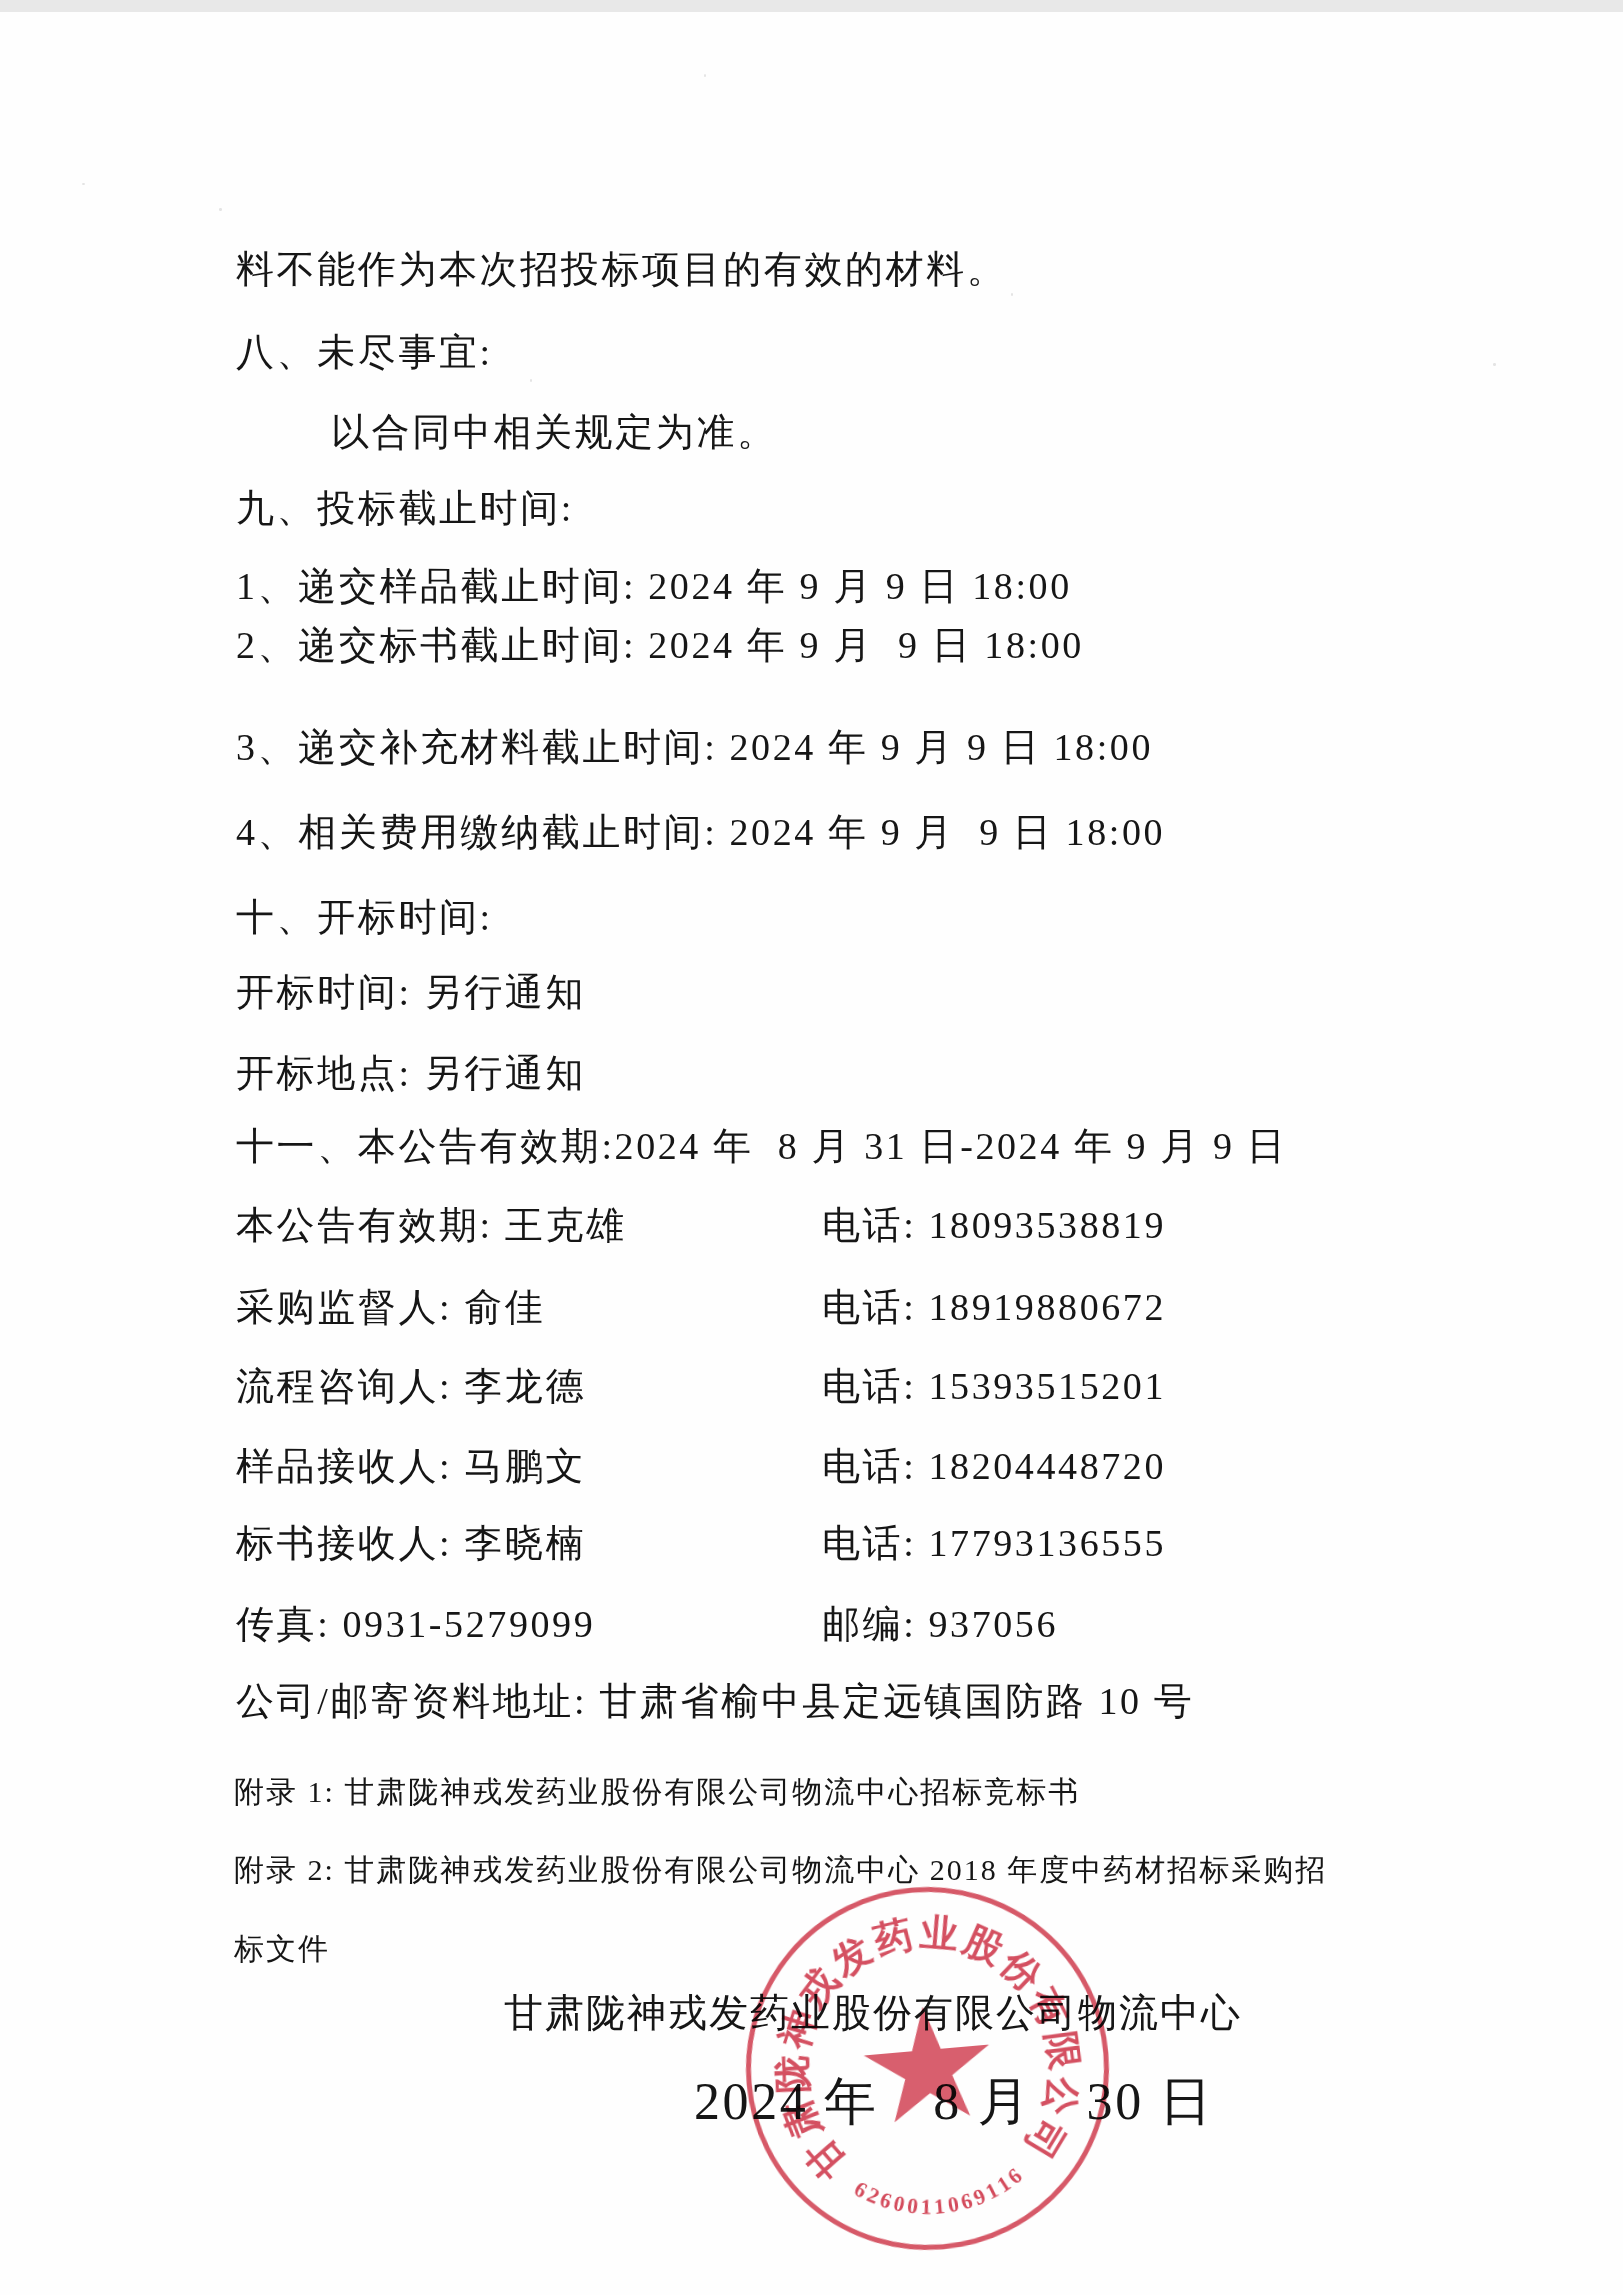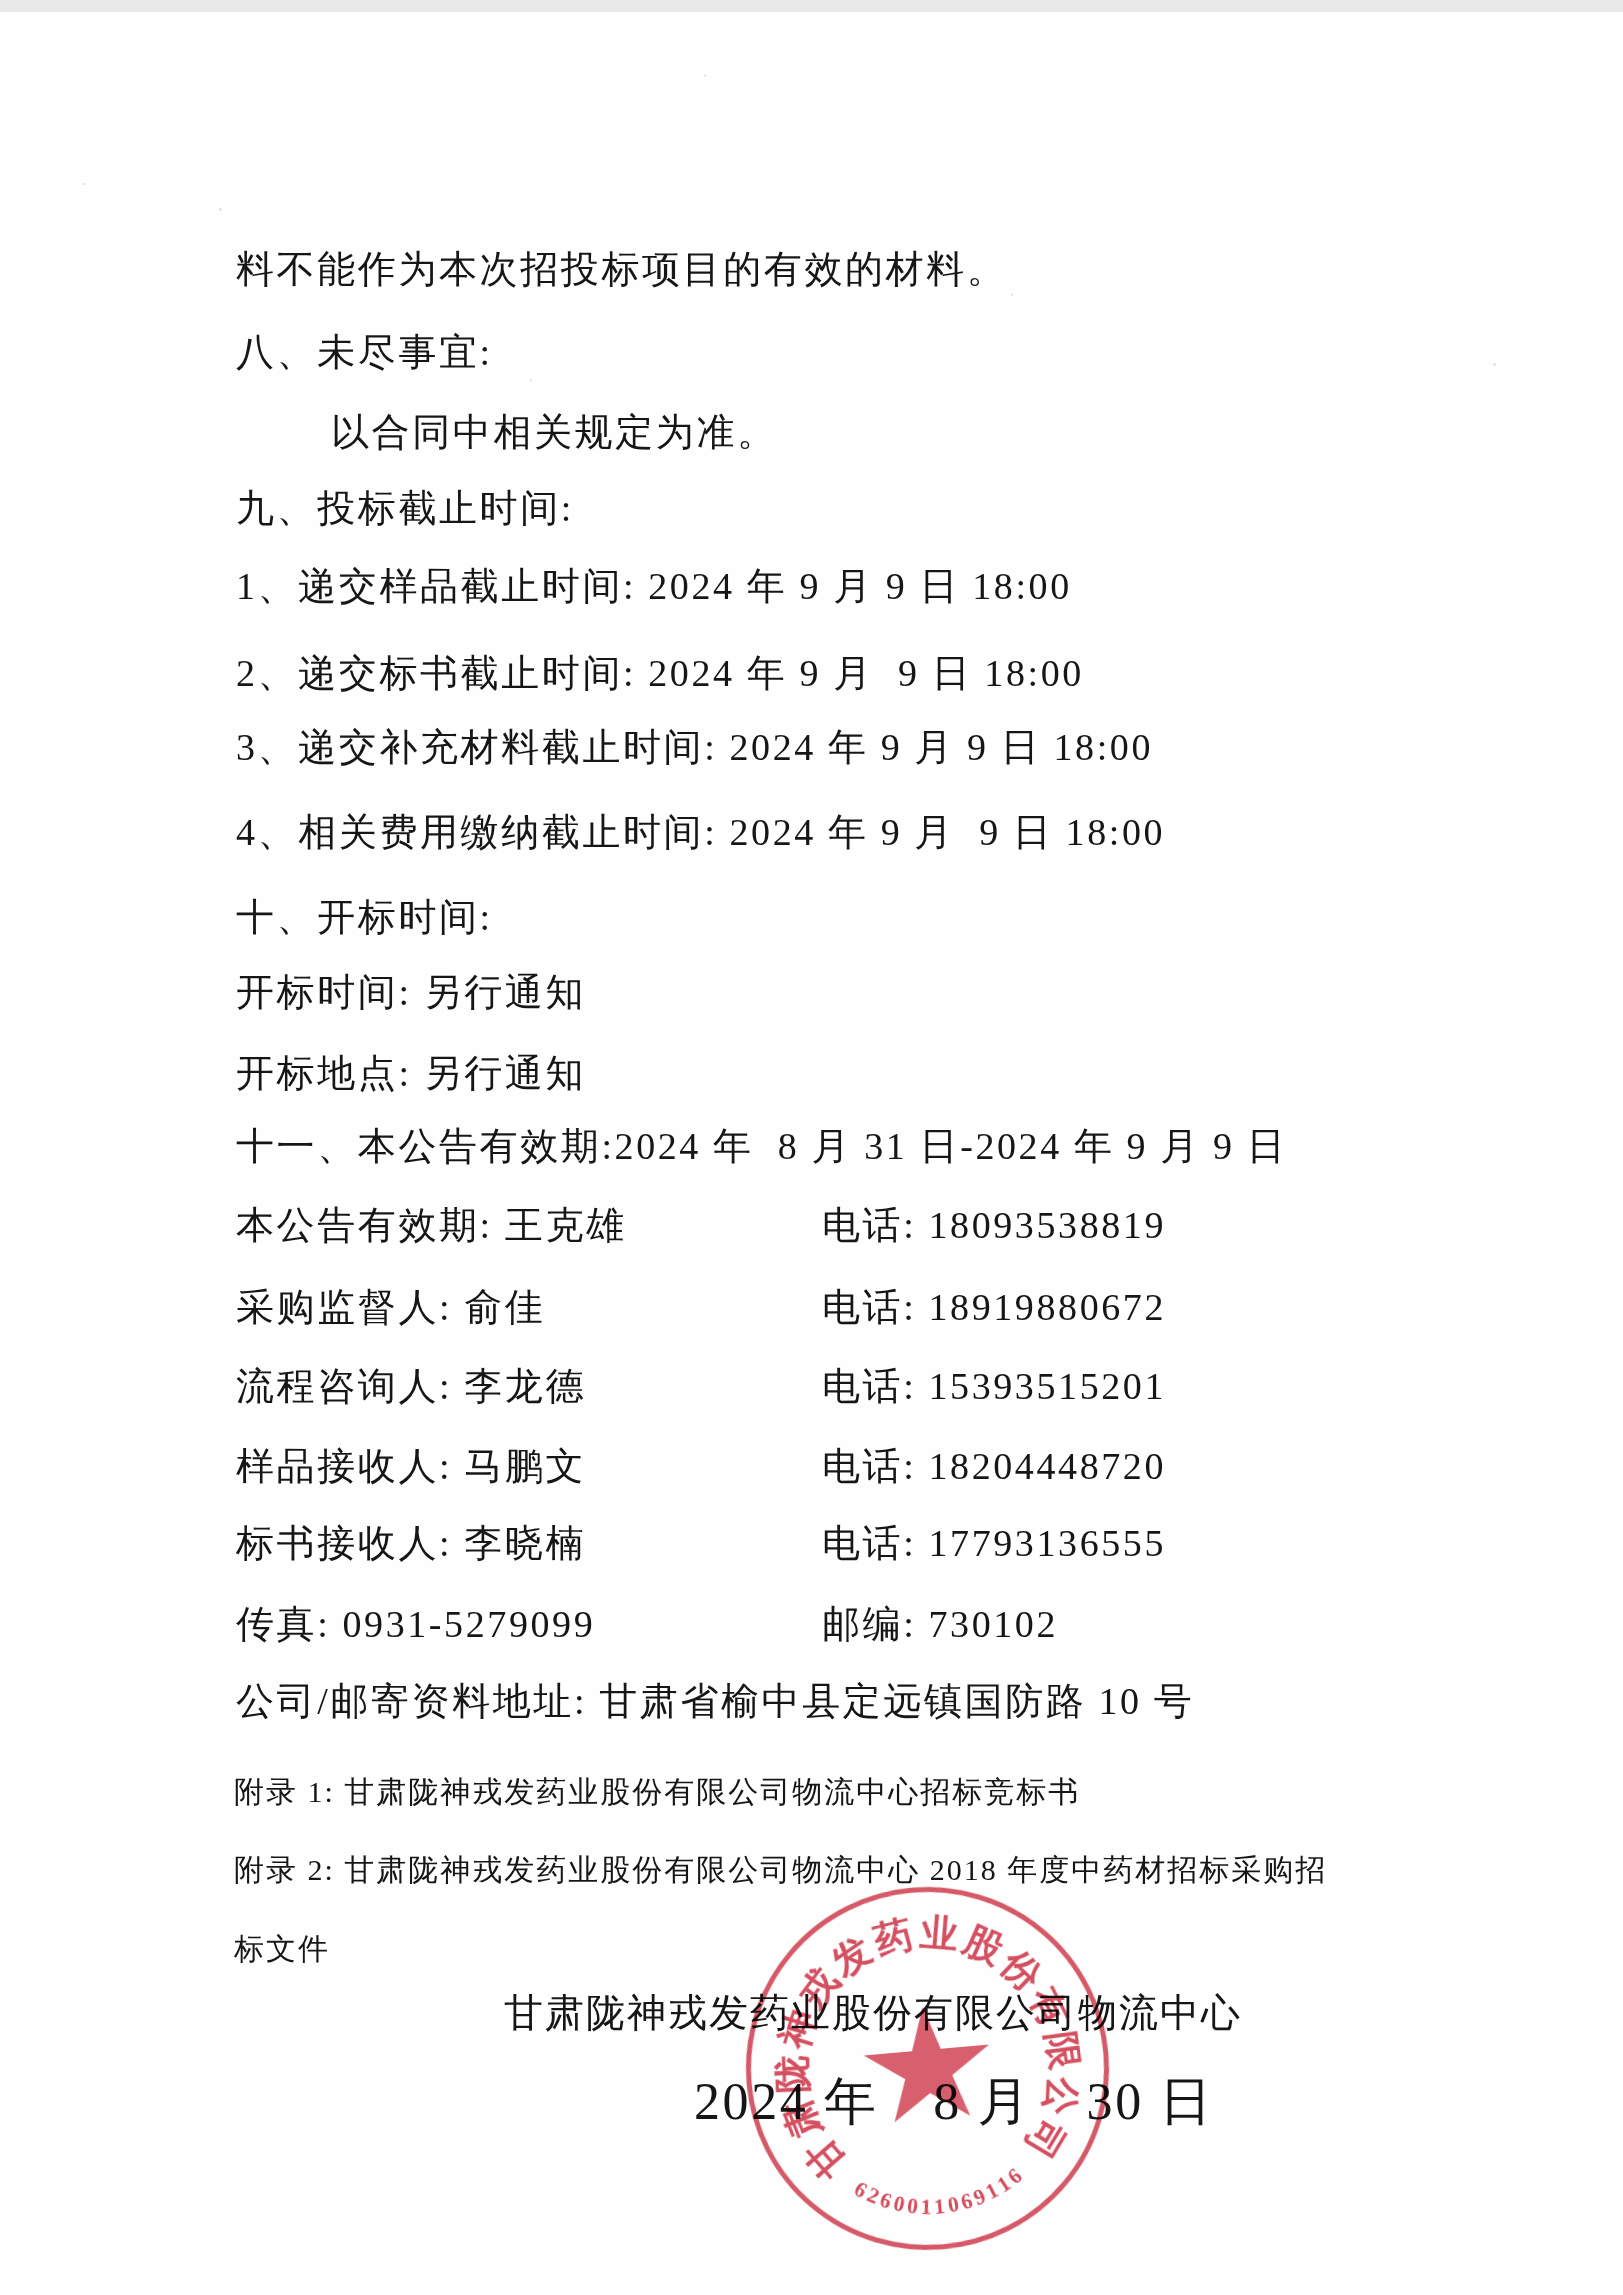--- a/index.html
+++ b/index.html
@@ -118,21 +118,21 @@
   <div class="speck s3"></div>
   <div class="speck s4"></div>
   <div class="speck s5"></div>
   <div class="speck s6"></div>
 
   <div class="doc-line" style="top:234px">料不能作为本次招投标项目的有效的材料。</div>
   <div class="doc-line" style="top:317px">八、未尽事宜:</div>
   <div class="doc-line indent" style="top:397px">以合同中相关规定为准。</div>
   <div class="doc-line" style="top:473px">九、投标截止时间:</div>
   <div class="doc-line" style="top:551px">1、递交样品截止时间: 2024 年 9 月 9 日 18:00</div>
-  <div class="doc-line" style="top:638px">2、递交标书截止时间: 2024 年 9 月  9 日 18:00</div>
+  <div class="doc-line" style="top:610px">2、递交标书截止时间: 2024 年 9 月  9 日 18:00</div>
   <div class="doc-line" style="top:712px">3、递交补充材料截止时间: 2024 年 9 月 9 日 18:00</div>
   <div class="doc-line" style="top:797px">4、相关费用缴纳截止时间: 2024 年 9 月  9 日 18:00</div>
   <div class="doc-line" style="top:882px">十、开标时间:</div>
   <div class="doc-line" style="top:1038px">开标地点: 另行通知</div>
   <div class="doc-line" style="top:957px">开标时间: 另行通知</div>
   <div class="doc-line" style="top:1111px">十一、本公告有效期:2024 年  8 月 31 日-2024 年 9 月 9 日</div>
 
   <div class="contact-row" style="top:1190px">
     <span class="contact-left">本公告有效期: 王克雄</span>
     <span class="contact-right">电话: 18093538819</span>
@@ -148,21 +148,21 @@
   <div class="contact-row" style="top:1431px">
     <span class="contact-left">样品接收人: 马鹏文</span>
     <span class="contact-right">电话: 18204448720</span>
   </div>
   <div class="contact-row" style="top:1508px">
     <span class="contact-left">标书接收人: 李晓楠</span>
     <span class="contact-right">电话: 17793136555</span>
   </div>
   <div class="contact-row" style="top:1589px">
     <span class="contact-left">传真: 0931-5279099</span>
-    <span class="contact-right">邮编: 730102</span>
+    <span class="contact-right">邮编: 937056</span>
   </div>
 
   <div class="doc-line" style="top:1666px">公司/邮寄资料地址: 甘肃省榆中县定远镇国防路 10 号</div>
 
   <div class="appendix-line" style="top:1761px">附录 1: 甘肃陇神戎发药业股份有限公司物流中心招标竞标书</div>
   <div class="appendix-line" style="top:1839px">附录 2: 甘肃陇神戎发药业股份有限公司物流中心 2018 年度中药材招标采购招</div>
   <div class="appendix-line" style="top:1918px">标文件</div>
 
   <div class="signature-line">甘肃陇神戎发药业股份有限公司物流中心</div>
   <div class="date-line">2024 年　8 月　30 日</div>

